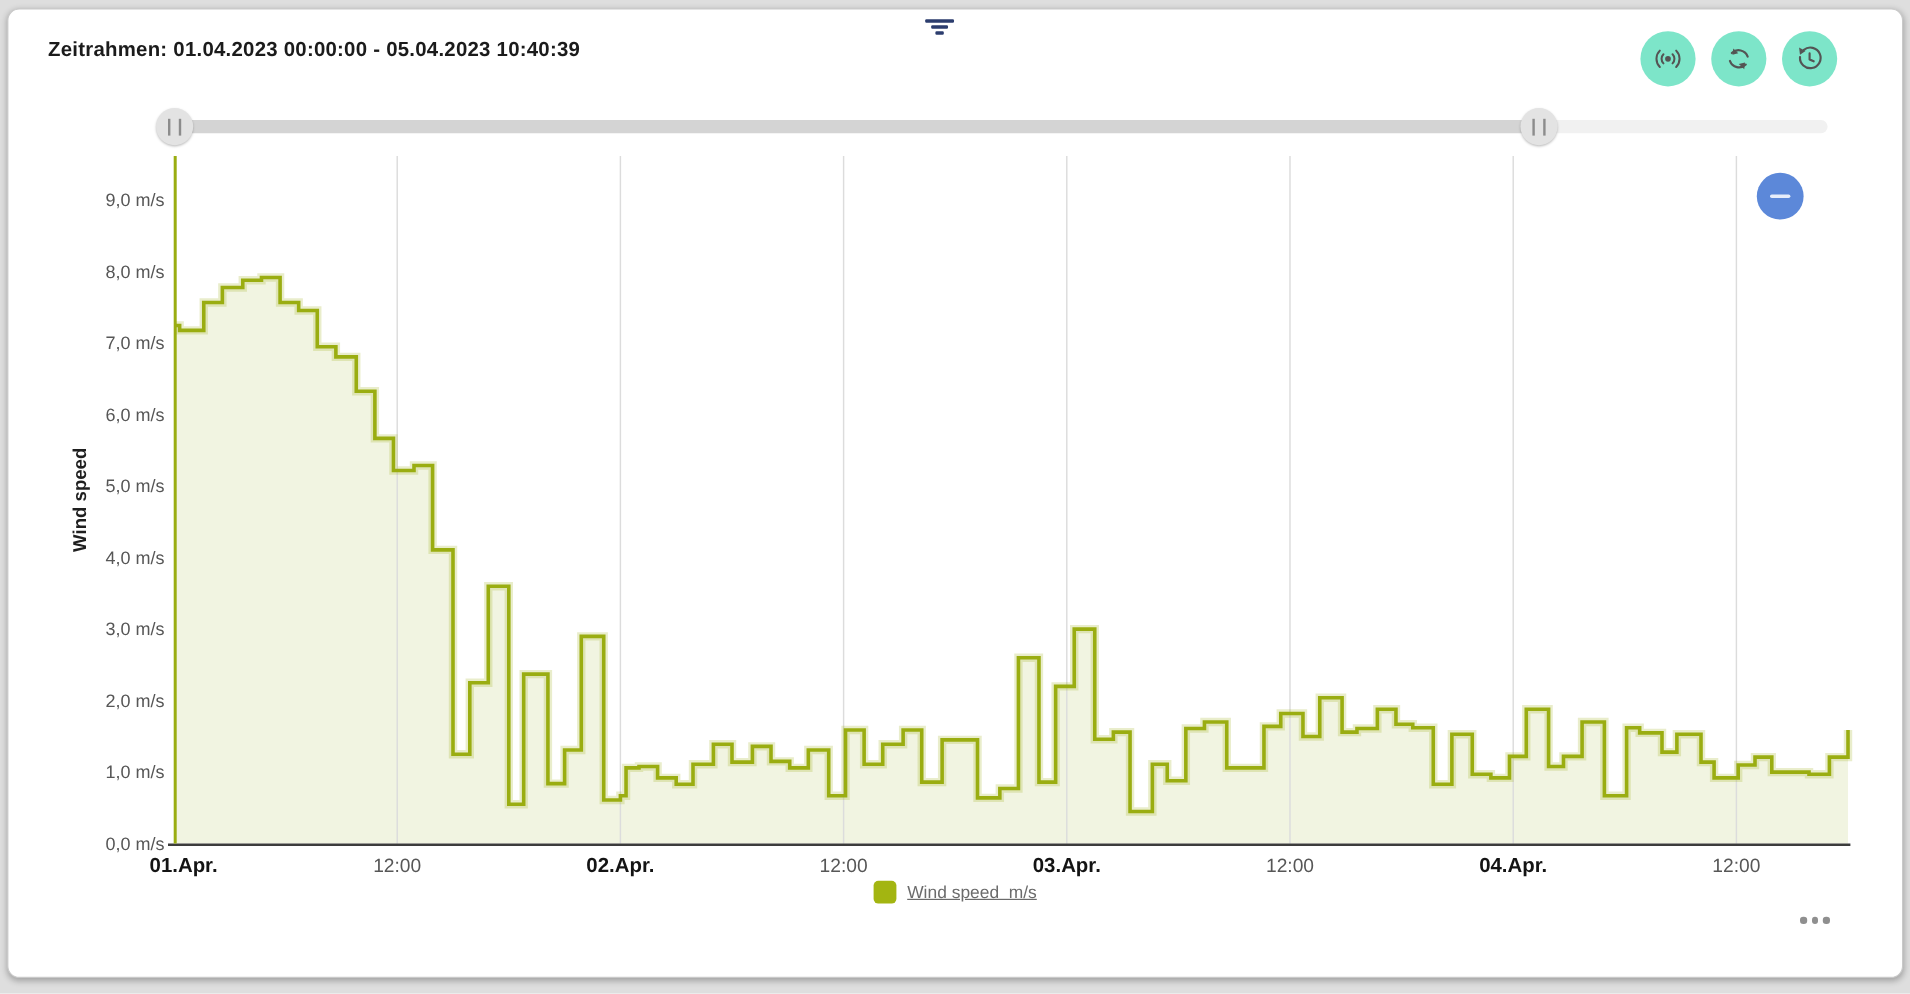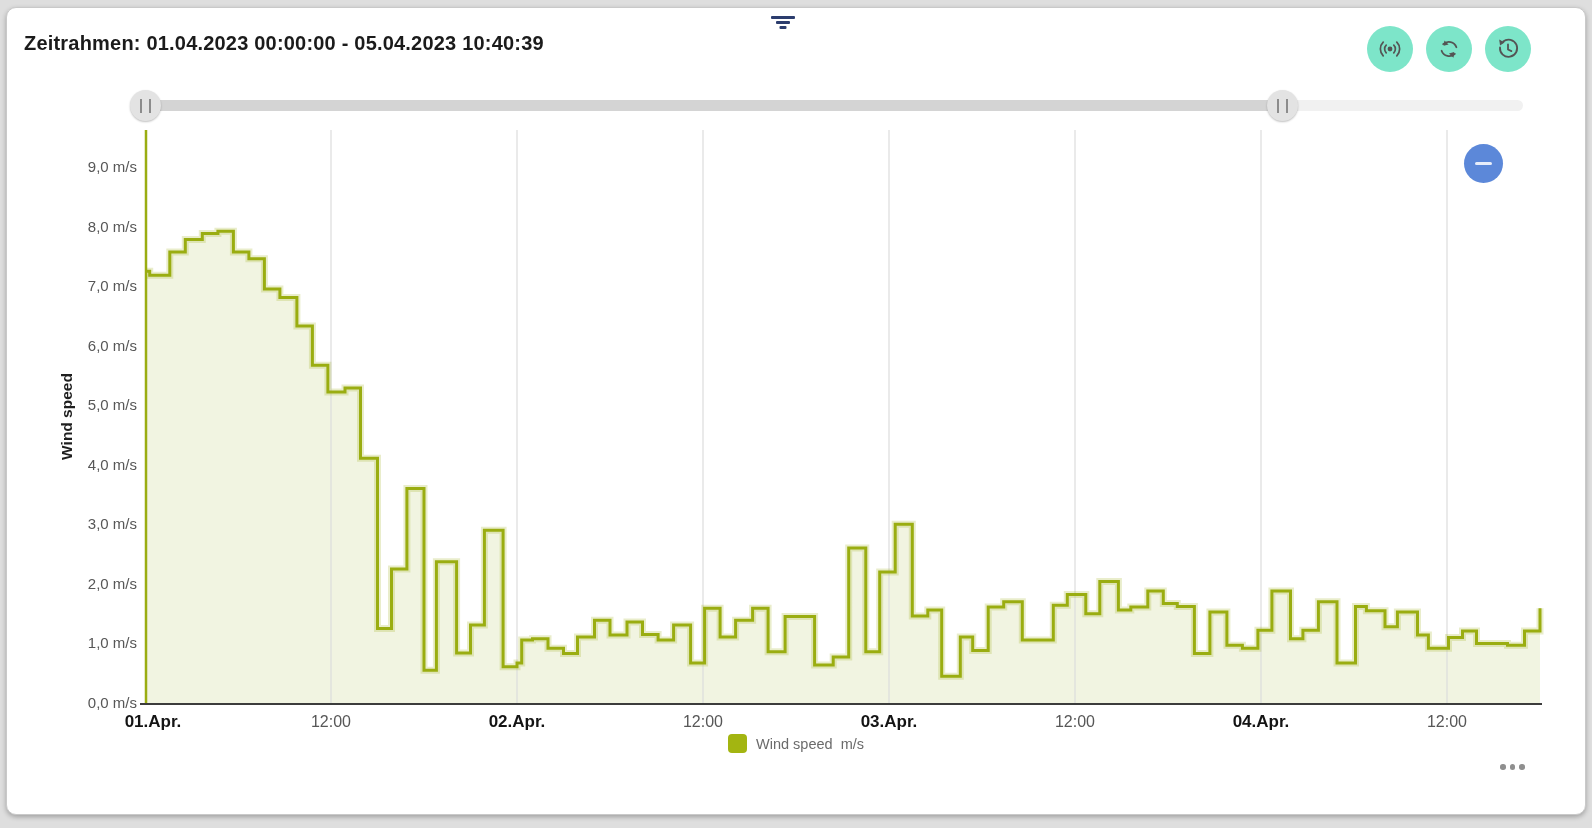--- a/index.html
+++ b/index.html
@@ -14,21 +14,21 @@
     box-shadow:0 2px 5px rgba(0,0,0,.28);
   }
   
   .filter-icon{position:absolute;left:769px;top:14px;width:28px;height:20px;cursor:pointer;z-index:5;}
   .filter-icon .bar{position:absolute;left:50%;transform:translateX(-50%);height:3px;background:#2c3d6e;border-radius:1px;}
   .filter-icon .b1{top:2px;width:24px;}
   .filter-icon .b2{top:7px;width:14px;}
   .filter-icon .b3{top:12px;width:7px;}
   
   .title{
-    position:absolute;left:24px;top:32px;font-size:20px;font-weight:600;
+    position:absolute;left:40px;top:32px;font-size:17px;font-weight:600;
     color:#1b1b1b;letter-spacing:.2px;z-index:5;
   }
   
   .tealbtn{
     position:absolute;top:26px;width:46px;height:46px;border-radius:50%;
     background:var(--teal,#7de5c9);border:none;cursor:pointer;z-index:5;
     display:flex;align-items:center;justify-content:center;padding:0;
   }
   .tealbtn svg{display:block;}
   
@@ -41,21 +41,21 @@
   }
   .handle .grip{width:7px;height:14px;border-left:2px solid #8c8c8c;border-right:2px solid #8c8c8c;}
   
   #chart{position:absolute;left:0;top:0;z-index:3;}
   
   .legend{
     position:absolute;left:50%;transform:translateX(-50%);top:734px;z-index:5;
     display:flex;align-items:center;gap:9px;cursor:pointer;
   }
   .legend .swatch{width:19px;height:19px;border-radius:4px;background:var(--legend,#a3b511);}
-  .legend .lab{font-size:14.5px;color:#6b6b6b;white-space:pre;}
+  .legend .lab{font-size:14.5px;color:#6b6b6b;white-space:pre;text-decoration:underline;}
   
   .zoomout{
     position:absolute;left:1464px;top:144px;width:39px;height:39px;border-radius:50%;
     background:var(--blue,#5c88d9);border:none;cursor:pointer;z-index:6;
     display:flex;align-items:center;justify-content:center;padding:0;
   }
   .zoomout .minus{width:17px;height:2.5px;background:rgba(255,255,255,.85);border-radius:2px;}
   
   .dots{position:absolute;left:1500px;top:764px;display:flex;gap:4px;cursor:pointer;z-index:6;}
   .dots i{width:5.5px;height:5.5px;border-radius:50%;background:#8f8f8f;display:block;}

